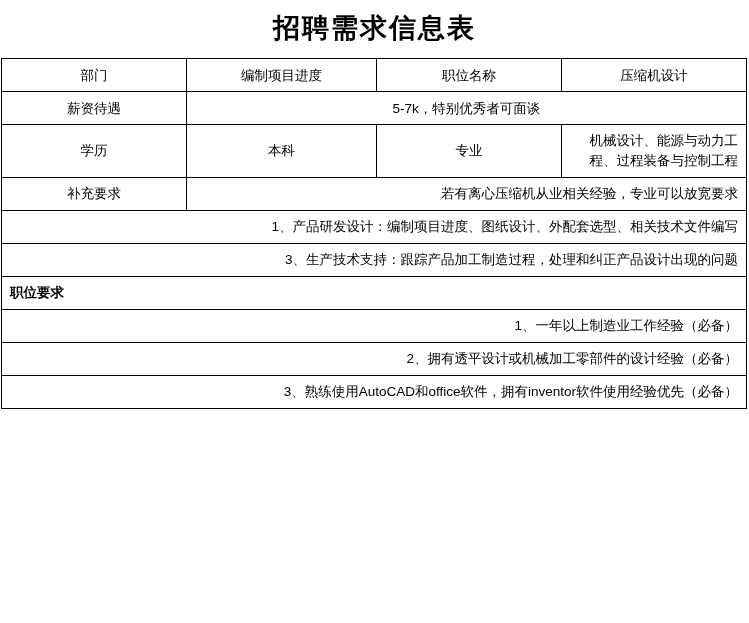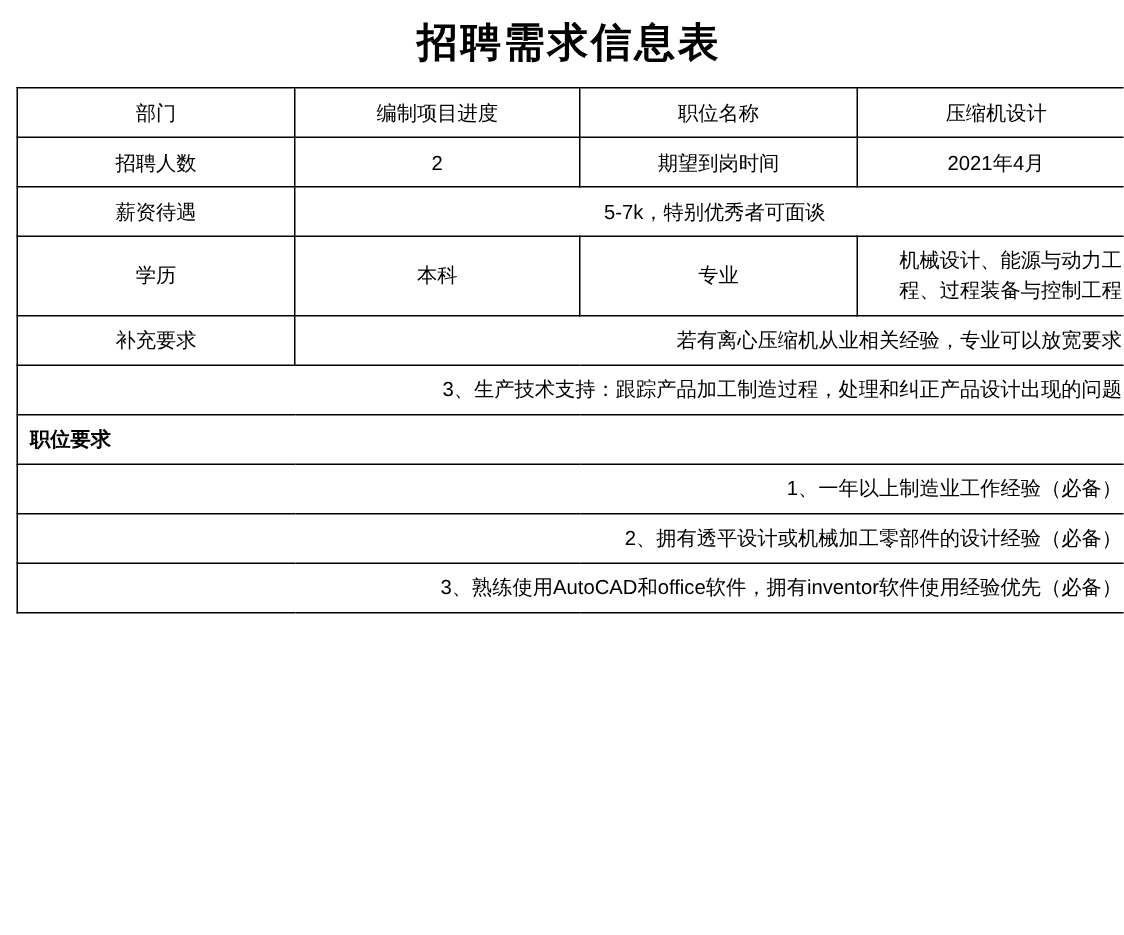--- a/index.html
+++ b/index.html
@@ -10,21 +10,20 @@
   body {
     width: 749px;
     height: 623px;
     font-family: "Liberation Sans", sans-serif;
     color: #000000;
     overflow: hidden;
   }
   .page {
     width: 749px;
     box-sizing: border-box;
-    padding-left: 10px;
   }
   .doc-title {
     text-align: center;
     font-size: 27px;
     font-weight: bold;
     letter-spacing: 2px;
     padding: 12px 0 14px 0;
     line-height: 1.2;
   }
   table.sheet {
@@ -72,38 +71,35 @@
       <col style="width:185px">
     </colgroup>
     <tbody>
       <tr>
         <td class="c">部门</td>
         <td class="c">编制项目进度</td>
         <td class="c">职位名称</td>
         <td class="c">压缩机设计</td>
       </tr>
       <tr>
-        <td class="c">招聘人数</td>
-        <td class="c">2</td>
-        <td class="c">期望到岗时间</td>
-        <td class="c">2021年4月</td>
-      </tr>
-      <tr>
         <td class="c">薪资待遇</td>
         <td class="c" colspan="3">5-7k，特别优秀者可面谈</td>
       </tr>
       <tr>
         <td class="c tall">学历</td>
         <td class="c tall">本科</td>
         <td class="c tall">专业</td>
         <td class="l tall">机械设计、能源与动力工程、过程装备与控制工程</td>
       </tr>
       <tr>
         <td class="c">补充要求</td>
         <td class="l" colspan="3">若有离心压缩机从业相关经验，专业可以放宽要求</td>
+      </tr>
+      <tr>
+        <td class="l" colspan="4">1、产品研发设计：编制项目进度、图纸设计、外配套选型、相关技术文件编写</td>
       </tr>
       <tr>
         <td class="l" colspan="4">3、生产技术支持：跟踪产品加工制造过程，处理和纠正产品设计出现的问题</td>
       </tr>
       <tr>
         <td class="section" colspan="4">职位要求</td>
       </tr>
       <tr>
         <td class="l" colspan="4">1、一年以上制造业工作经验（必备）</td>
       </tr>

